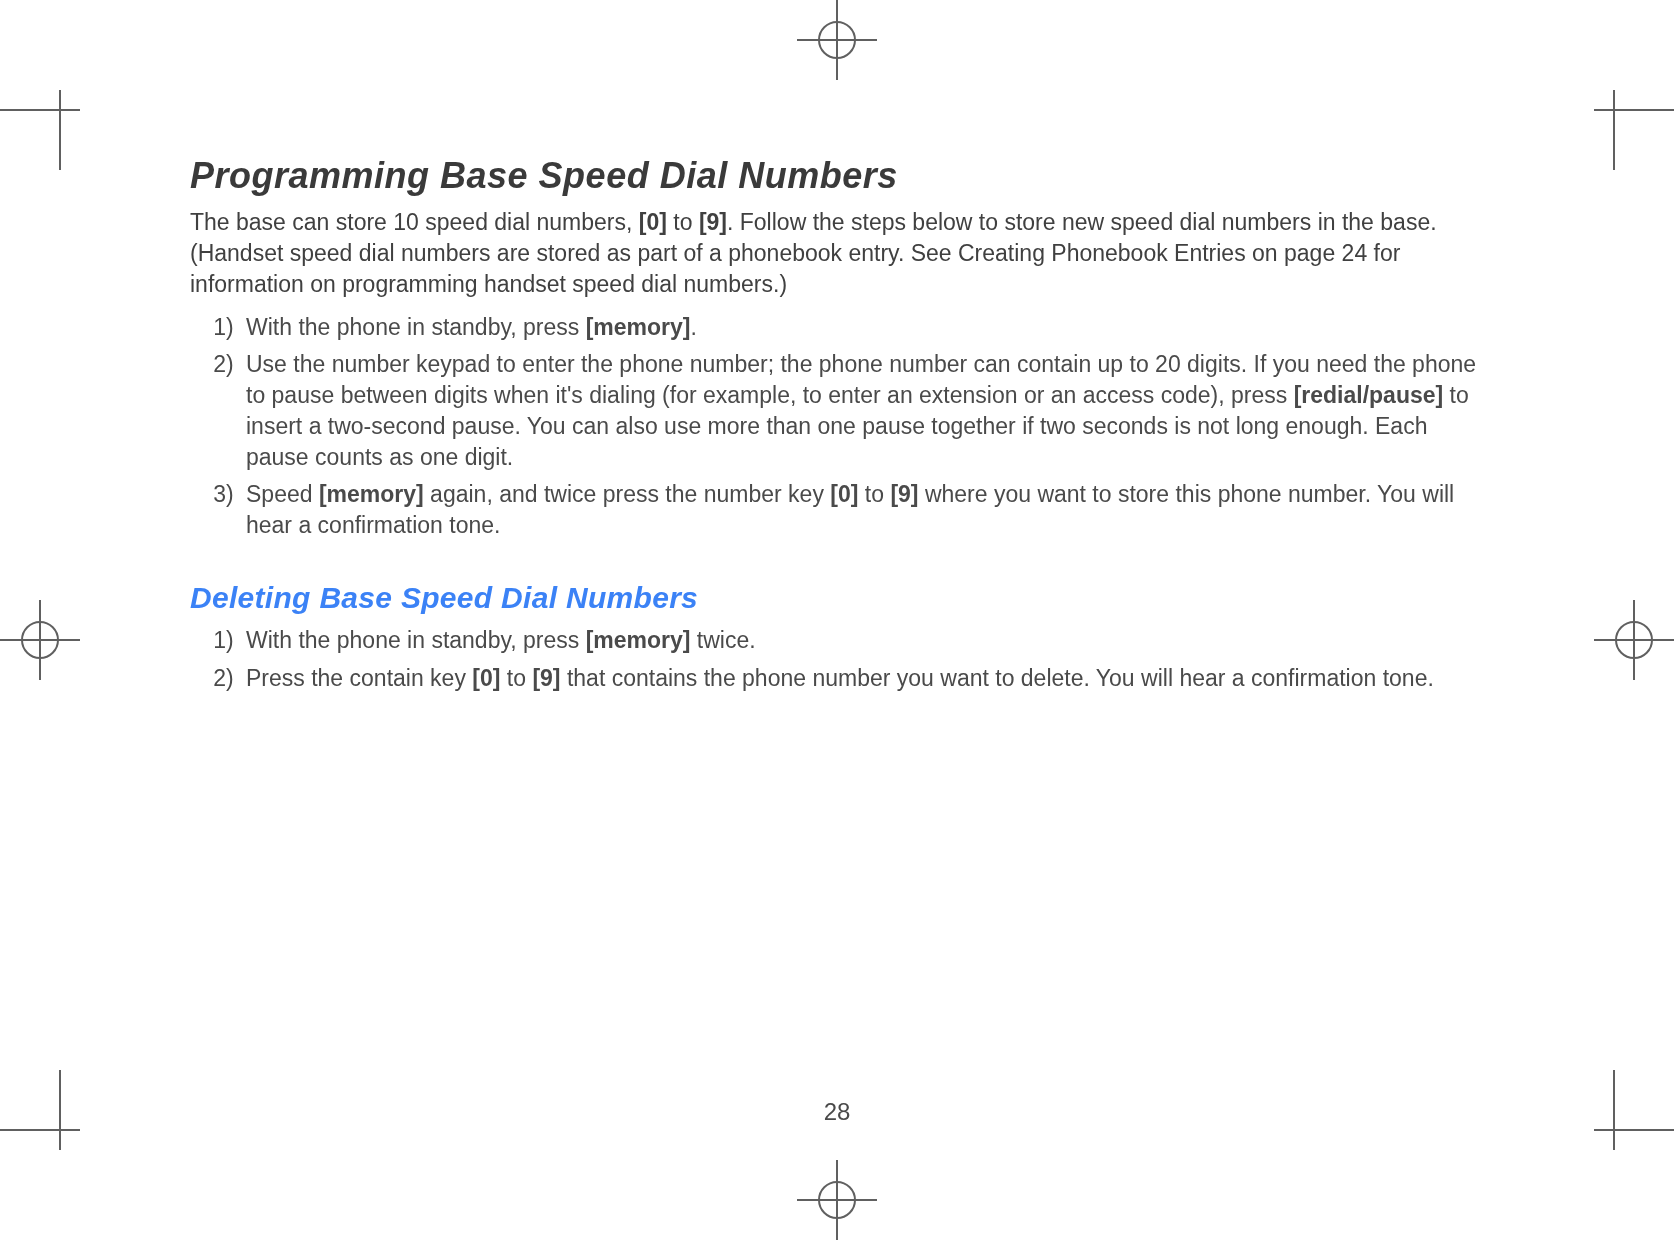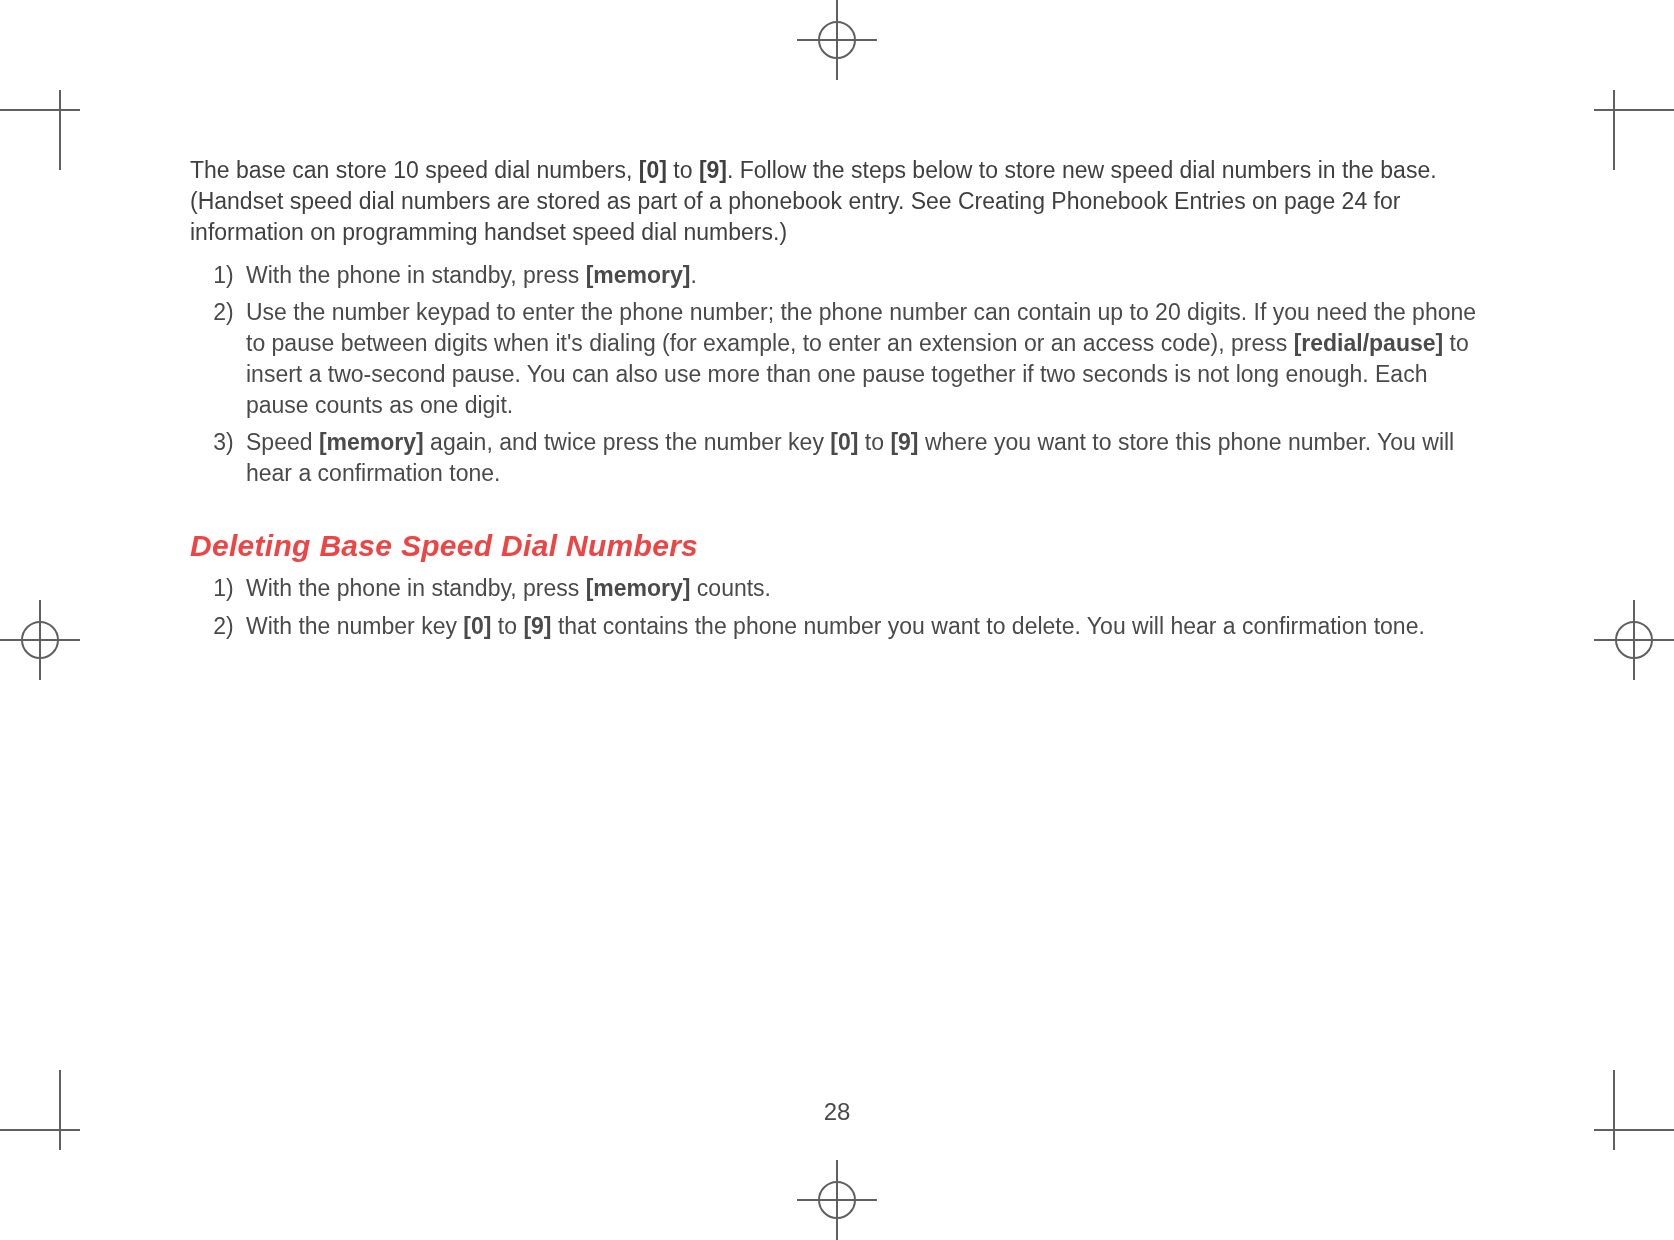--- a/index.html
+++ b/index.html
@@ -35,21 +35,21 @@
     letter-spacing: 0.5px;
     color: #3a3a3a;
   }
 
   h2 {
     font-size: 30px;
     font-weight: 700;
     font-style: italic;
     margin: 40px 0 10px 0;
     letter-spacing: 0.3px;
-    color: #ef4444;
+    color: #3b82f6;
   }
 
   p.intro {
     font-size: 23px;
     line-height: 1.35;
     margin: 0 0 12px 0;
     color: #404040;
   }
 
   ol {
@@ -114,20 +114,21 @@
   <line x1="50" y1="0" x2="50" y2="80"></line>
 </svg>
 <svg class="mark" style="left:787px;bottom:0" width="100" height="80">
   <line x1="50" y1="0" x2="50" y2="80"></line>
   <line x1="10" y1="40" x2="90" y2="40"></line>
   <circle cx="50" cy="40" r="18"></circle>
 </svg>
 
 <div class="page">
 
+  <h1>Programming Base Speed Dial Numbers</h1>
 
   <p class="intro">
     <span>The base can store 10 speed dial numbers, </span><b class="key">[0]</b><span> to </span><b class="key">[9]</b><span>. Follow the steps below to store new speed dial numbers in the base. (Handset speed dial numbers are stored as part of a phonebook entry. See Creating Phonebook Entries on page 24 for information on programming handset speed dial numbers.)</span>
   </p>
 
   <ol>
     <li>
       <span>With the phone in standby, press </span><b class="key">[memory]</b><span>.</span>
     </li>
     <li>
@@ -135,22 +136,22 @@
     </li>
     <li>
       <span>Speed </span><b class="key">[memory]</b><span> again, and twice press the number key </span><b class="key">[0]</b><span> to </span><b class="key">[9]</b><span> where you want to store this phone number. You will hear a confirmation tone.</span>
     </li>
   </ol>
 
   <h2>Deleting Base Speed Dial Numbers</h2>
 
   <ol>
     <li>
-      <span>With the phone in standby, press </span><b class="key">[memory]</b><span> counts.</span>
+      <span>With the phone in standby, press </span><b class="key">[memory]</b><span> twice.</span>
     </li>
     <li>
-      <span>With the number key </span><b class="key">[0]</b><span> to </span><b class="key">[9]</b><span> that contains the phone number you want to delete. You will hear a confirmation tone.</span>
+      <span>Press the contain key </span><b class="key">[0]</b><span> to </span><b class="key">[9]</b><span> that contains the phone number you want to delete. You will hear a confirmation tone.</span>
     </li>
   </ol>
 
 </div>
 
 <div class="page-number">28</div>
 
 </body></html>

